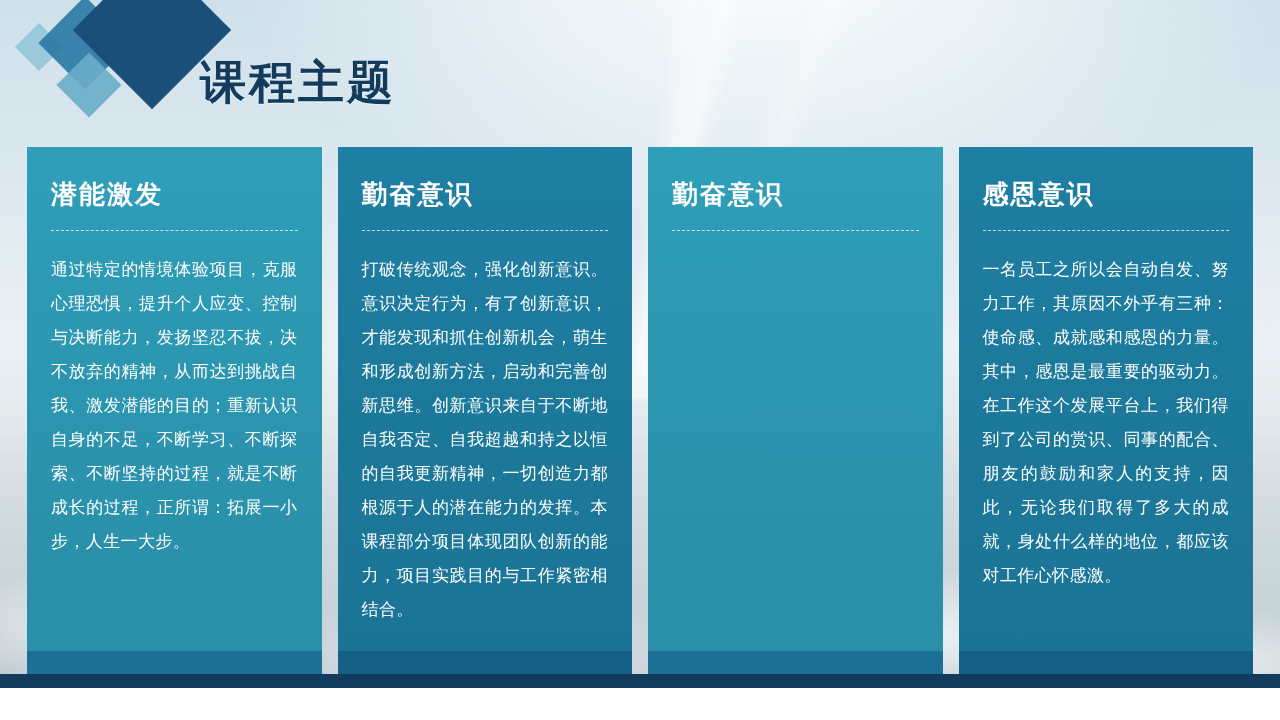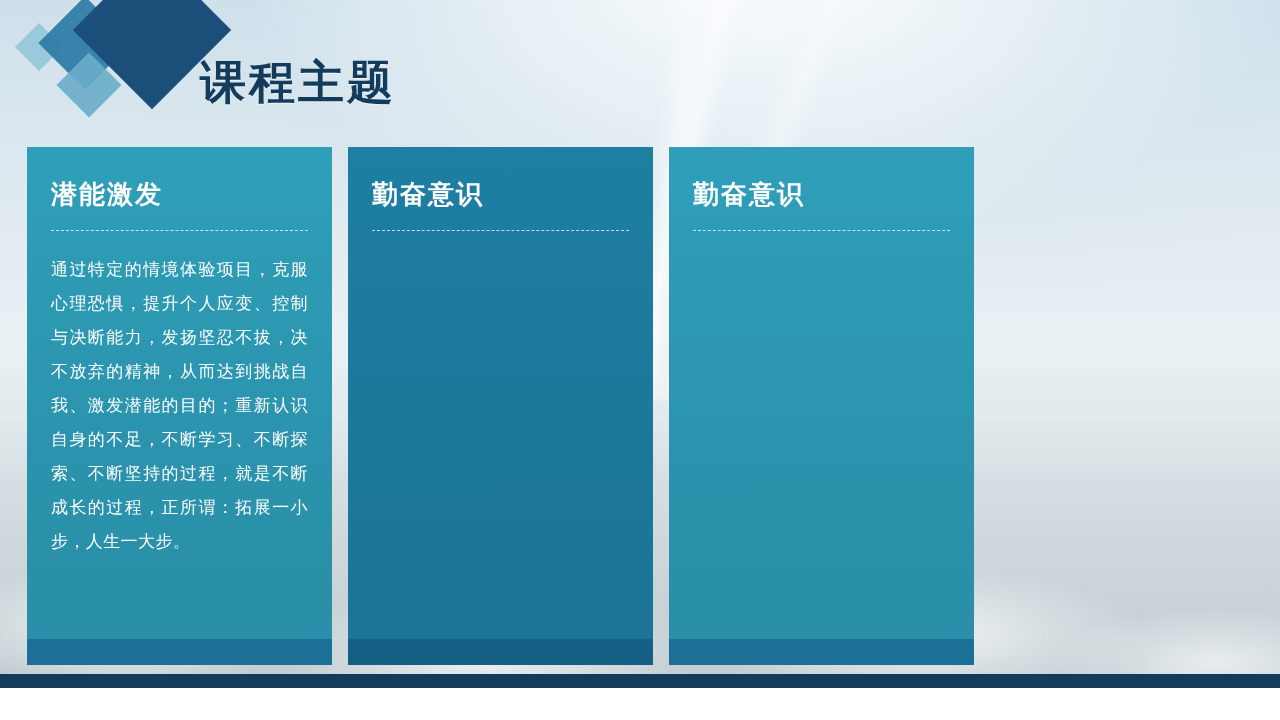--- a/index.html
+++ b/index.html
@@ -111,26 +111,33 @@
     <div class="card">
       <div class="card-title">潜能激发</div>
       <div class="divider"></div>
       <div class="card-body">通过特定的情境体验项目，克服心理恐惧，提升个人应变、控制与决断能力，发扬坚忍不拔，决不放弃的精神，从而达到挑战自我、激发潜能的目的；重新认识自身的不足，不断学习、不断探索、不断坚持的过程，就是不断成长的过程，正所谓：拓展一小步，人生一大步。</div>
       <div class="card-foot"></div>
     </div>
 
     <div class="card alt">
       <div class="card-title">勤奋意识</div>
       <div class="divider"></div>
+      <div class="card-body">打破传统观念，强化创新意识。意识决定行为，有了创新意识，才能发现和抓住创新机会，萌生和形成创新方法，启动和完善创新思维。创新意识来自于不断地自我否定、自我超越和持之以恒的自我更新精神，一切创造力都根源于人的潜在能力的发挥。本课程部分项目体现团队创新的能力，项目实践目的与工作紧密相结合。</div>
       <div class="card-foot"></div>
     </div>
 
     <div class="card">
       <div class="card-title">勤奋意识</div>
       <div class="divider"></div>
       <div class="card-foot"></div>
     </div>
 
+    <div class="card alt">
+      <div class="card-title">感恩意识</div>
+      <div class="divider"></div>
+      <div class="card-body">一名员工之所以会自动自发、努力工作，其原因不外乎有三种：使命感、成就感和感恩的力量。其中，感恩是最重要的驱动力。在工作这个发展平台上，我们得到了公司的赏识、同事的配合、朋友的鼓励和家人的支持，因此，无论我们取得了多大的成就，身处什么样的地位，都应该对工作心怀感激。</div>
+      <div class="card-foot"></div>
+    </div>
 
   </div>
 
   <div class="bottombar"></div>
 </div>
 
 </body></html>

